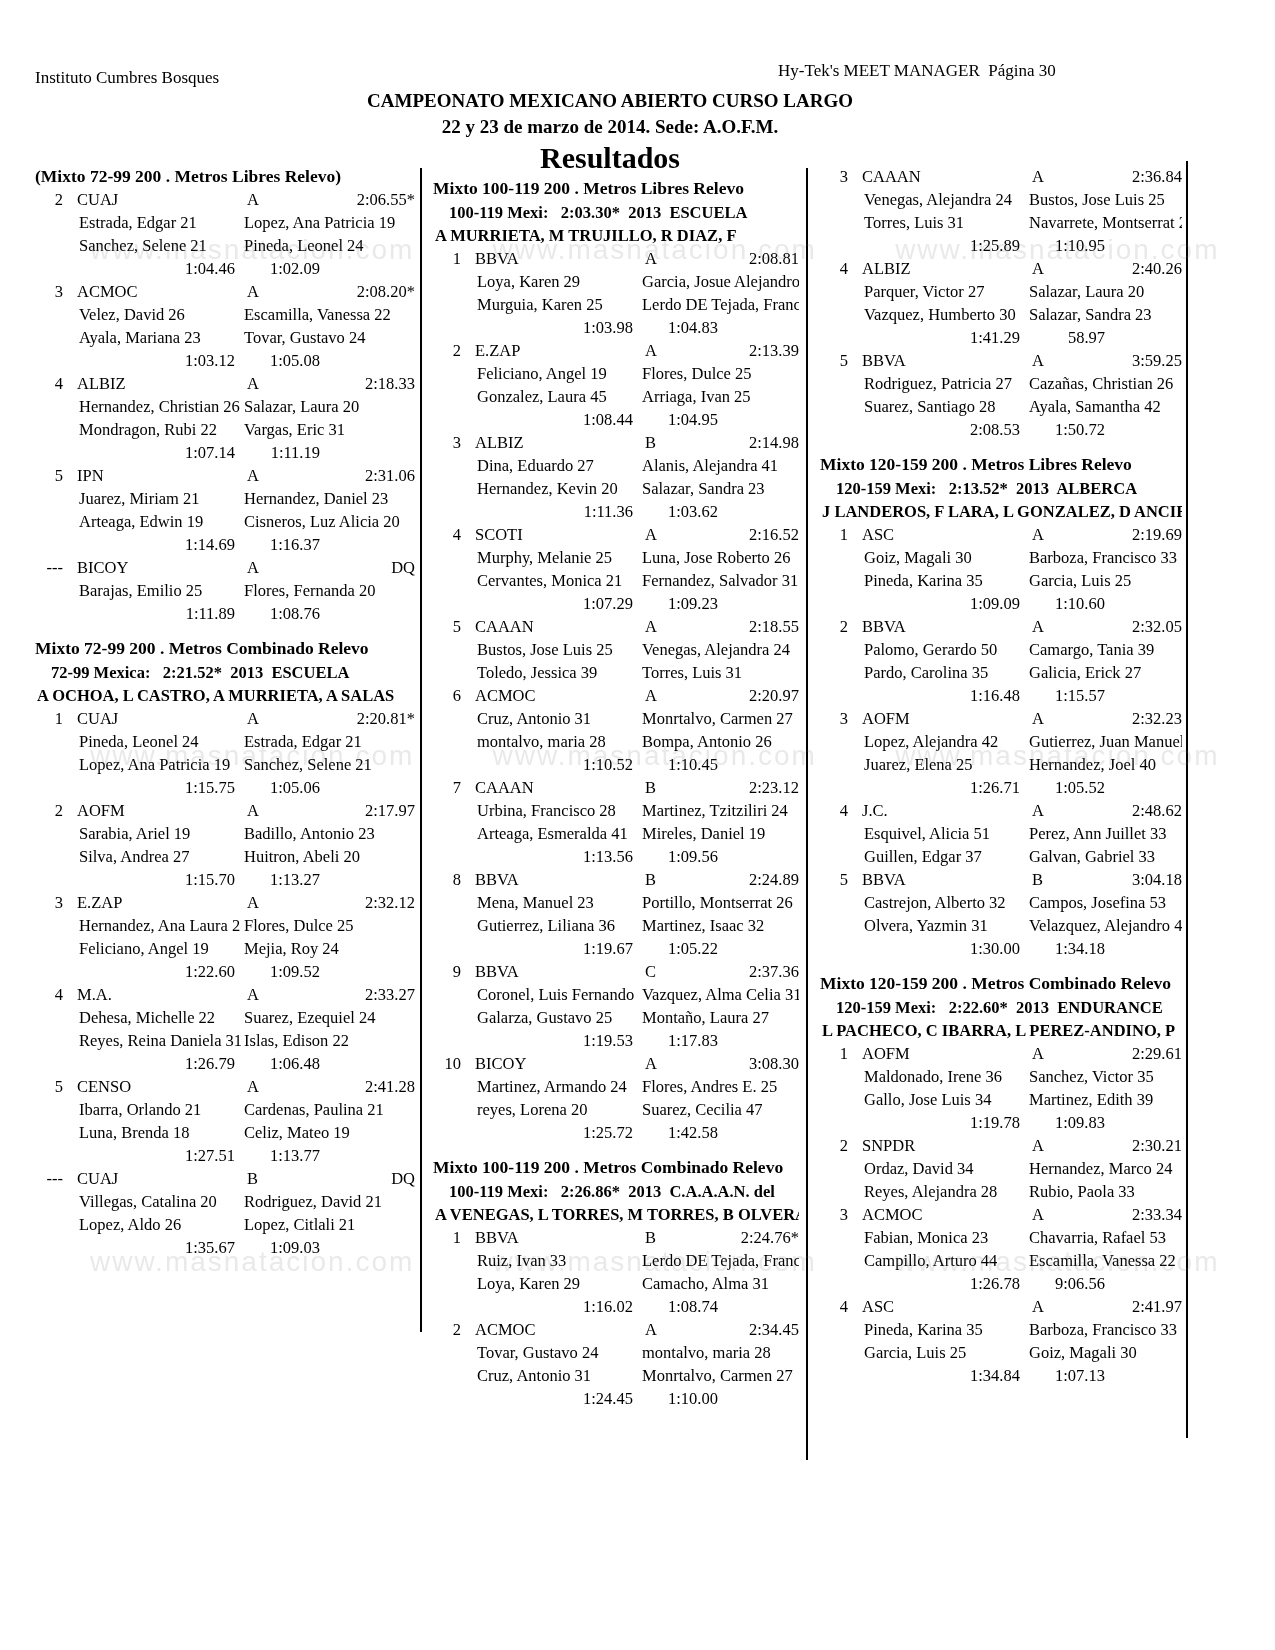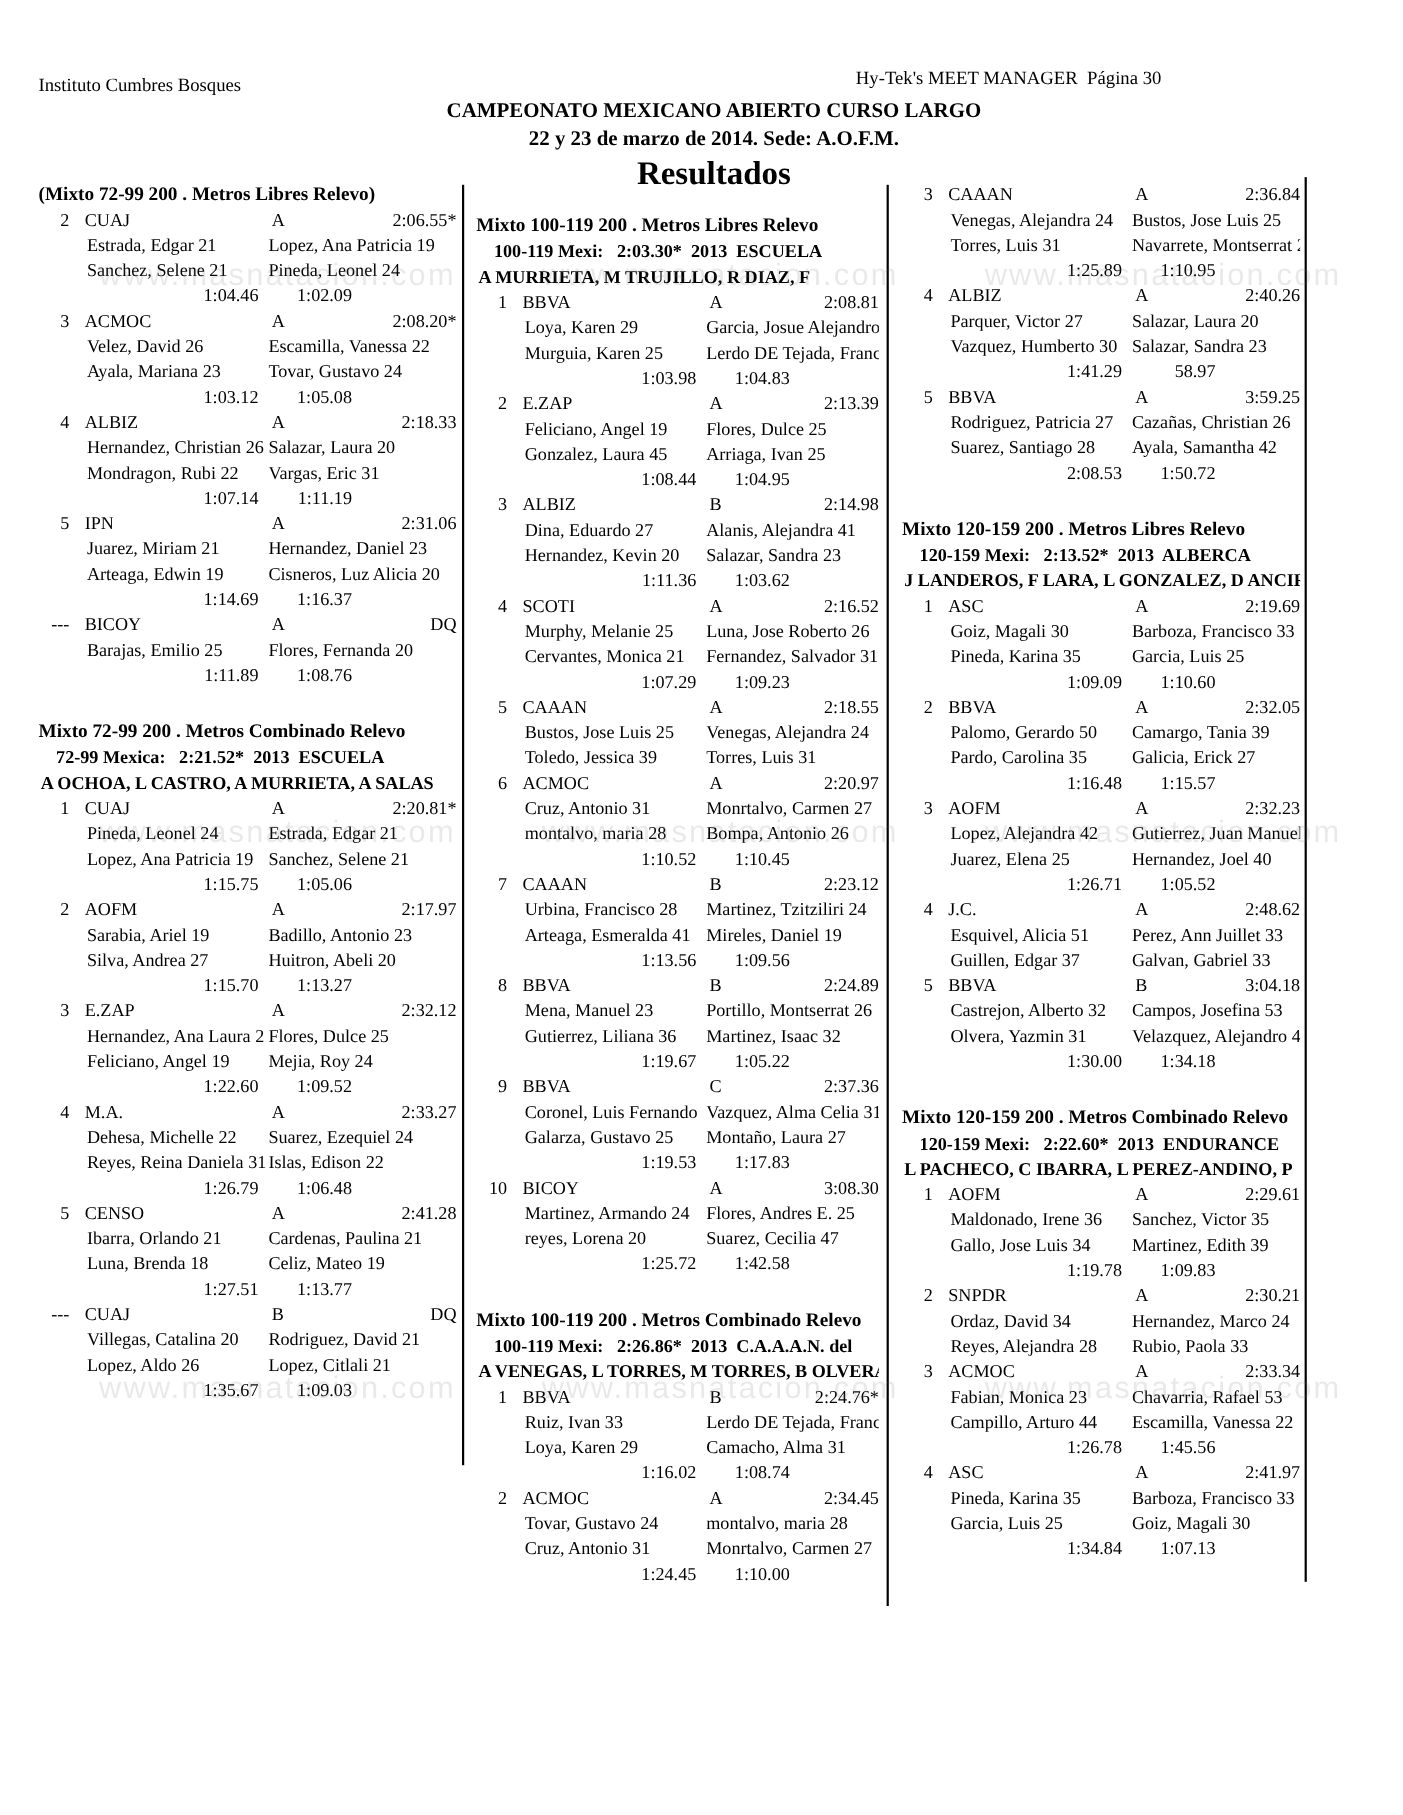--- a/index.html
+++ b/index.html
@@ -1,36 +1,36 @@
 <!DOCTYPE html>
 <html><head>
 <meta charset="utf-8">
 <style>
   html,body{margin:0;padding:0;background:#fff;}
   #page{position:relative;width:1275px;height:1650px;background:#ffffff;color:#000;
         font-family:"Liberation Serif", serif;font-size:16.5px;overflow:hidden;}
   
   .h-left{position:absolute;left:35px;top:68px;font-size:17px;white-space:pre;}
   .h-right{position:absolute;left:778px;top:61px;font-size:17px;white-space:pre;}
-  .h-center{position:absolute;left:0;width:1220px;text-align:center;font-weight:bold;white-space:pre;padding-left:39px;}
+  .h-center{position:absolute;left:0;width:1220px;text-align:center;font-weight:bold;white-space:pre;}
   .h-title{top:90px;font-size:19px;}
   .h-date{top:116px;font-size:19px;}
   .h-res{top:141px;font-size:30px;}
   
   .col{position:absolute;top:165px;line-height:23px;}
   #col1{left:35px;width:380px;}
   #col2{left:433px;width:366px;}
   #col3{left:820px;width:362px;}
   .vline{position:absolute;width:1.5px;background:#000;}
   #vl1{left:420px;top:168px;height:1164px;}
   #vl2{left:806px;top:168px;height:1292px;}
   #vl3{left:1186px;top:161px;height:1277px;}
   
   .cont-heading{font-weight:bold;font-size:17.5px;white-space:nowrap;}
-  .event-title{font-weight:bold;font-size:17.5px;margin-top:27px;white-space:nowrap;line-height:25px;}
+  .event-title{font-weight:bold;font-size:17.5px;margin-top:11px;white-space:nowrap;line-height:25px;}
   .event-record{font-weight:bold;padding-left:16px;white-space:pre;}
   .event-holders{font-weight:bold;padding-left:2px;white-space:nowrap;overflow:hidden;}
   
   .ehead{display:flex;white-space:nowrap;}
   .place{flex:none;width:28px;text-align:right;}
   .team{flex:none;width:170px;margin-left:14px;}
   .letter{flex:1;}
   .time{flex:none;text-align:right;}
   .srow{display:flex;white-space:nowrap;overflow:hidden;}
   .sw1{flex:none;width:165px;margin-left:44px;overflow:hidden;}
@@ -731,21 +731,21 @@
         <div class="srow">
           <span class="sw1">Fabian, Monica 23</span>
           <span class="sw2">Chavarria, Rafael 53</span>
         </div>
         <div class="srow">
           <span class="sw1">Campillo, Arturo 44</span>
           <span class="sw2">Escamilla, Vanessa 22</span>
         </div>
         <div class="splits">
           <span class="sp1">1:26.78</span>
-          <span class="sp2">1:45.56</span>
+          <span class="sp2">9:06.56</span>
         </div>
       </div>
       <div class="entry">
         <div class="ehead">
           <span class="place">4</span>
           <span class="team">ASC</span>
           <span class="letter">A</span>
           <span class="time">2:41.97</span>
         </div>
         <div class="srow">

